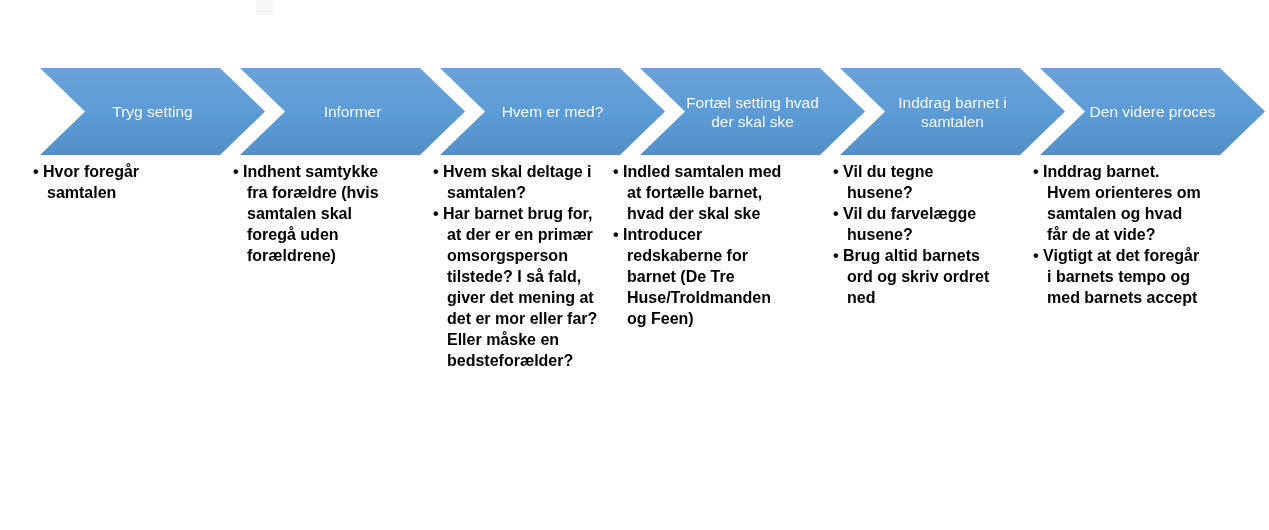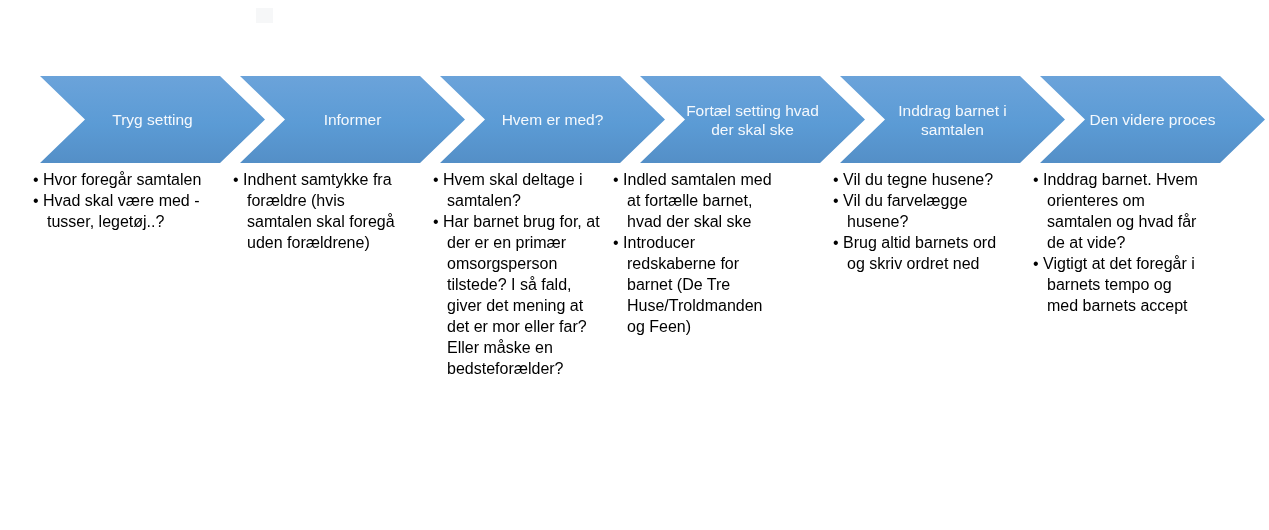--- a/index.html
+++ b/index.html
@@ -7,21 +7,20 @@
     padding: 0;
     background: #ffffff;
     font-family: "Liberation Sans", sans-serif;
   }
   .canvas {
     position: relative;
     width: 1269px;
     height: 394px;
     background: #ffffff;
     overflow: hidden;
-    margin-top: 8px;
   }
   .artifact {
     position: absolute;
     left: 256px;
     top: 0;
     width: 17px;
     height: 15px;
     background: #f6f7f8;
   }
   .chevron {
@@ -44,20 +43,21 @@
   }
   .col {
     position: absolute;
     top: 161px;
     width: 170px;
   }
   .col ul {
     list-style: none;
     margin: 0;
     padding: 0;
+    font-weight: bold;
   }
   .col li {
     color: #000000;
     font-size: 16px;
     line-height: 21px;
     padding-left: 14px;
     text-indent: -14px;
   }
   .col li::before {
     content: "\2022\00a0";
@@ -86,21 +86,20 @@
   <div class="chevron" style="left:840px">
     <span class="title">Inddrag barnet i samtalen</span>
   </div>
   <div class="chevron" style="left:1040px">
     <span class="title">Den videre proces</span>
   </div>
 
   <div class="col" style="left:33px">
     <ul>
       <li>Hvor foregår samtalen</li>
-      <li>Hvad skal være med - tusser, legetøj..?</li>
     </ul>
   </div>
 
   <div class="col" style="left:233px">
     <ul>
       <li>Indhent samtykke fra forældre (hvis samtalen skal foregå uden forældrene)</li>
     </ul>
   </div>
 
   <div class="col" style="left:433px">

